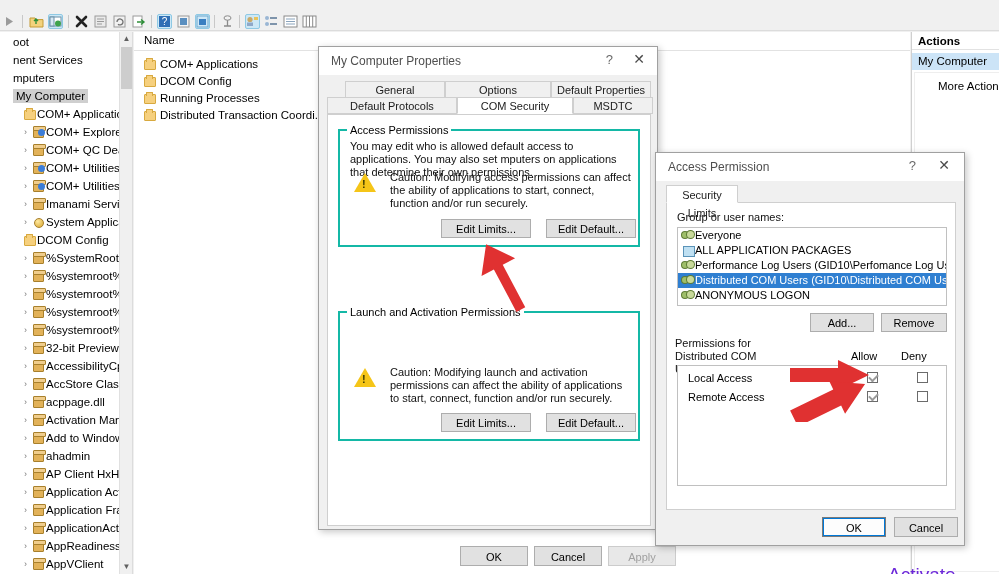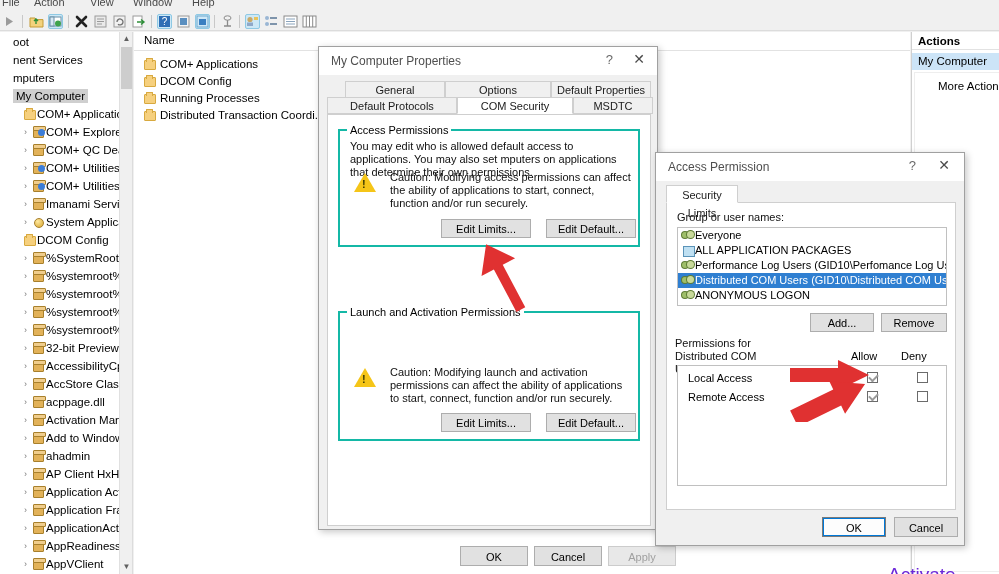--- a/index.html
+++ b/index.html
@@ -193,27 +193,20 @@
   .wm2 { font-size:13px; }
 
   
   .cursor { position:absolute; width:0; height:0; }
 </style>
 </head>
 <body>
 
 <div id="root">
 
-  <div class="mmc-menubar">
-    <span class="mi" style="left:2px;">File</span>
-    <span class="mi" style="left:34px;">Action</span>
-    <span class="mi" style="left:90px;">View</span>
-    <span class="mi" style="left:133px;">Window</span>
-    <span class="mi" style="left:192px;">Help</span>
-  </div>
 
   <div class="mmc-toolbar">
     <div class="tb-btn" style="left:2px;">
       <svg width="15" height="15" viewBox="0 0 15 15">
           <polygon points="4,3 11,7.5 4,12" fill="#9a9a9a"></polygon>
         </svg>
     </div>
     <div class="tb-sep" style="left:22px;"></div>
     <div class="tb-btn" style="left:29px;">
       <svg width="15" height="15" viewBox="0 0 15 15">

